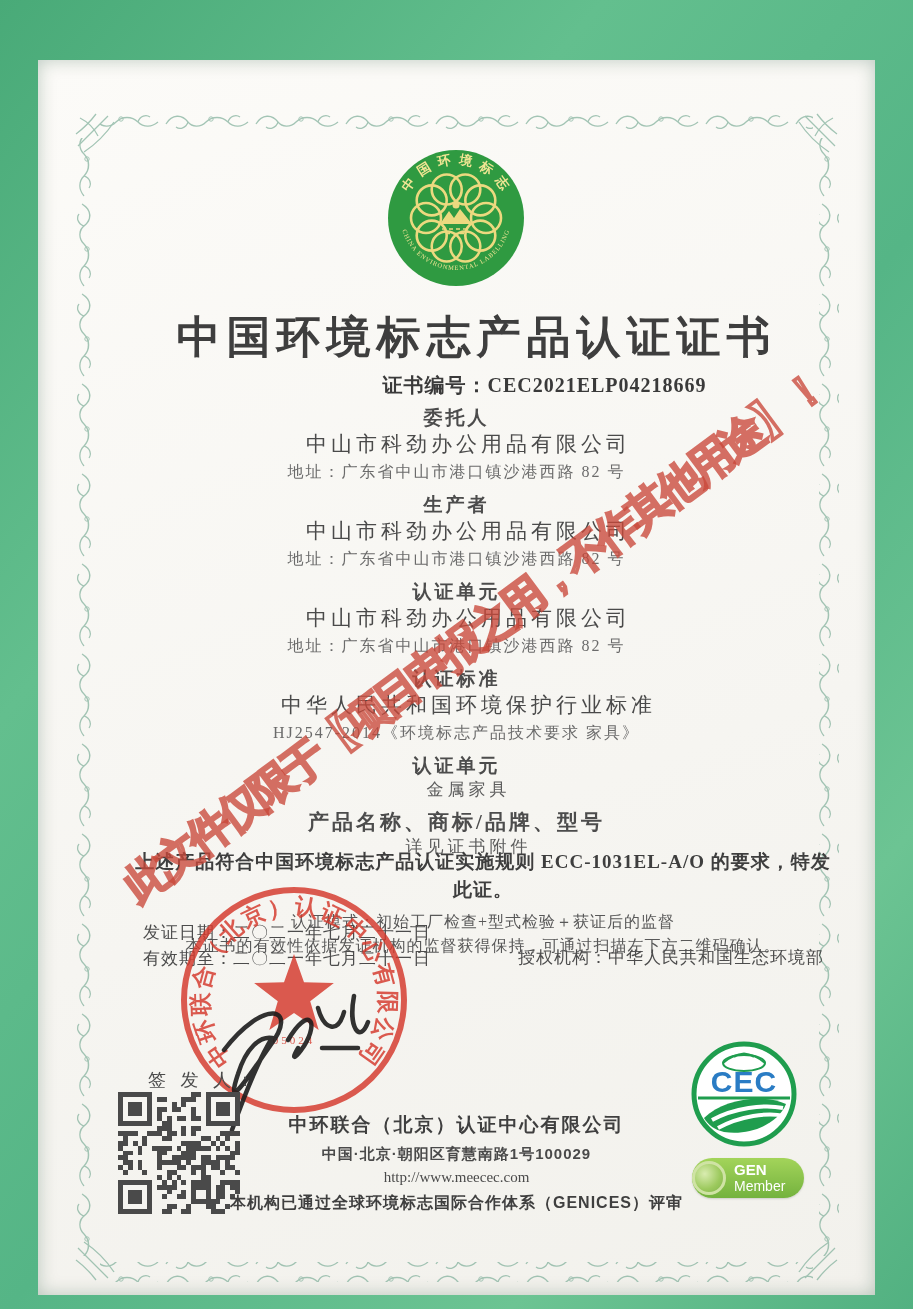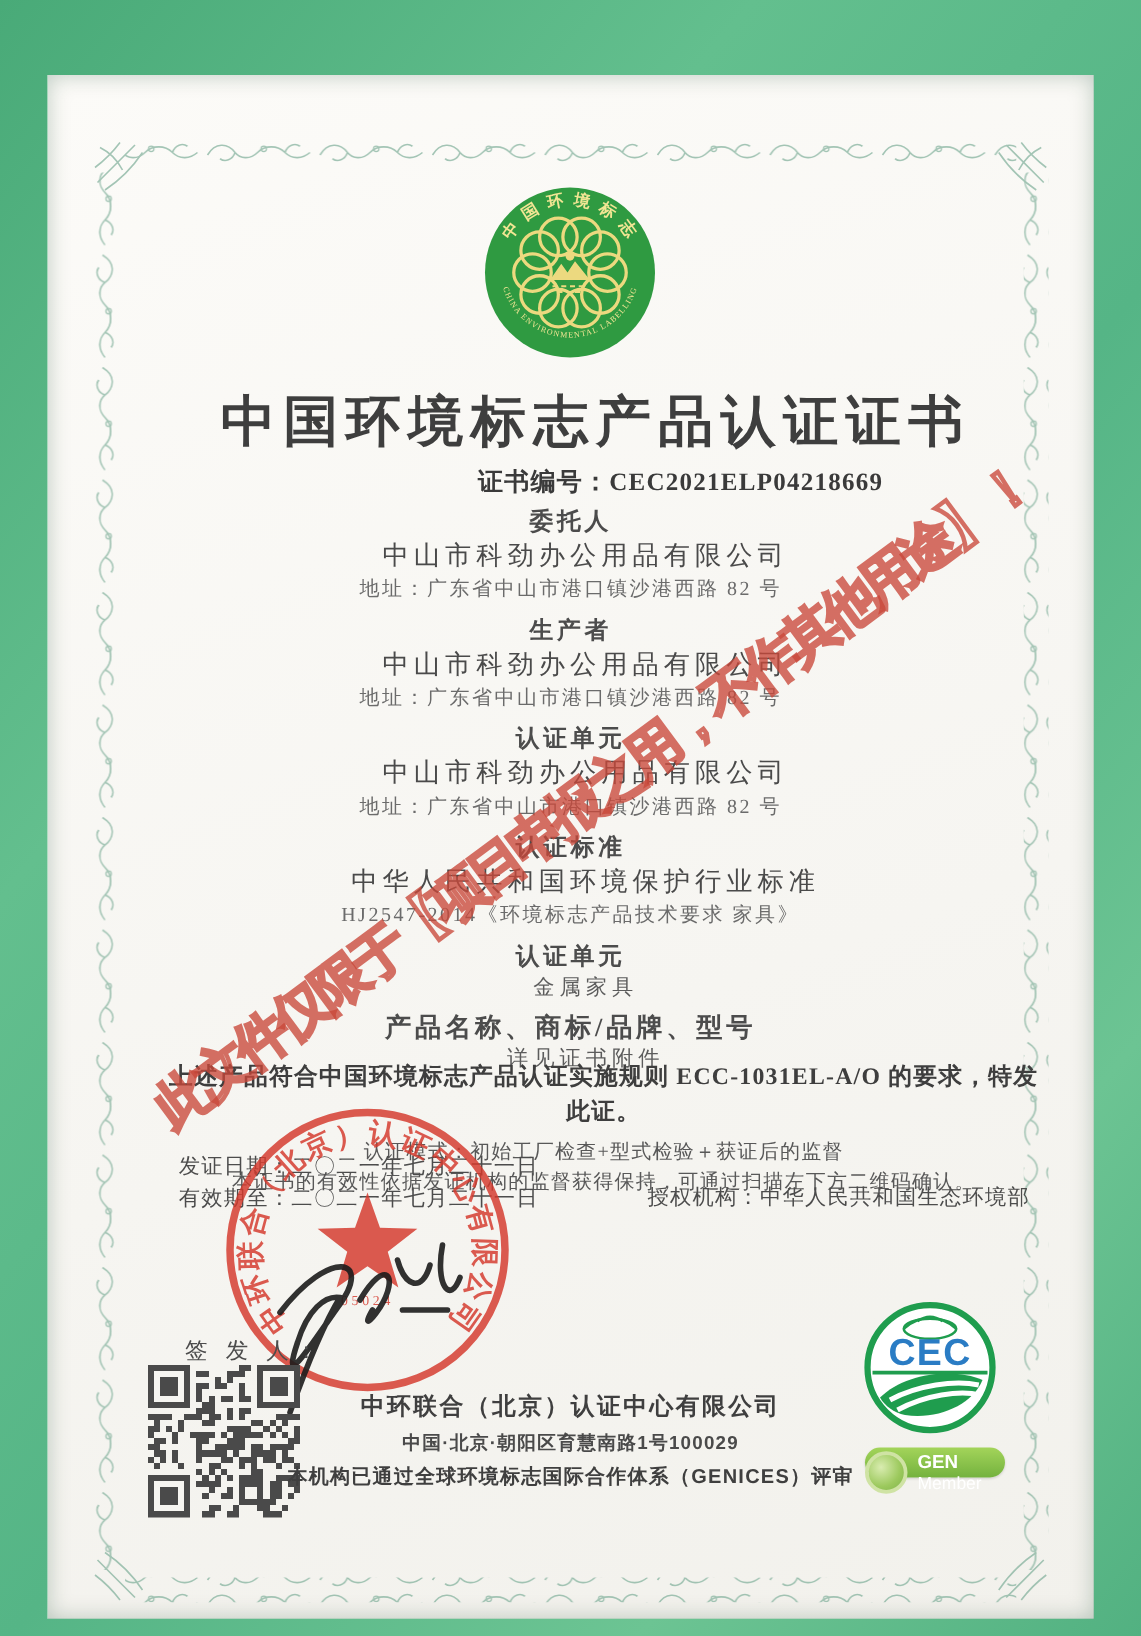--- a/index.html
+++ b/index.html
@@ -43,21 +43,21 @@
   .qrbox{left:80px;top:1032px;width:122px;height:122px;}
 
   
   .footer{left:0;top:1052px;width:100%;text-align:center;font-family:"Liberation Sans","DejaVu Sans",sans-serif;}
   .f-co{font-size:19px;font-weight:bold;color:#3f3f3f;letter-spacing:2px;}
   .f-ad{font-size:15px;font-weight:bold;color:#4a4a4a;margin-top:7px;letter-spacing:1px;}
   .f-url{font-size:15px;color:#4a4a4a;margin-top:5px;font-family:"Liberation Serif",serif;}
   .f-note{font-size:16px;font-weight:bold;color:#3f3f3f;margin-top:7px;letter-spacing:1px;}
 
   .cecbox{left:650px;top:978px;width:112px;height:112px;}
-  .genpill{left:654px;top:1098px;width:112px;height:24px;border-radius:20px;
+  .genpill{left:654px;top:1098px;width:112px;height:40px;border-radius:20px;
            background:linear-gradient(180deg,#a3d45a,#74b23e);box-shadow:0 1px 2px rgba(0,0,0,.15);}
   .genglobe{position:absolute;left:0px;top:3px;width:34px;height:34px;border-radius:50%;
             background:radial-gradient(circle at 35% 35%,#d9ecb0,#9cc95d 60%,#7fb34a);
             border:3px solid #cfe3a4;box-sizing:border-box;}
   .gentext{position:absolute;left:42px;top:3px;color:#fff;
            font-family:"Liberation Sans",sans-serif;line-height:17px;}
   .gen1{font-size:15px;font-weight:bold;}
   .gen2{font-size:14px;}
 
   
@@ -411,20 +411,21 @@
           <rect x="20" y="2" width="3" height="3" fill="#4a4a4a"></rect>
           <rect x="0" y="18" width="7" height="7" fill="#4a4a4a"></rect>
           <rect x="1" y="19" width="5" height="5" fill="#f6f5f1"></rect>
           <rect x="2" y="20" width="3" height="3" fill="#4a4a4a"></rect>
         </svg>
     </div>
 
     <div class="abs footer">
       <div class="f-co">中环联合（北京）认证中心有限公司</div>
       <div class="f-ad">中国·北京·朝阳区育慧南路1号100029</div>
+      <div class="f-url">http://www.meecec.com</div>
       <div class="f-note">本机构已通过全球环境标志国际合作体系（GENICES）评审</div>
     </div>
 
     <svg class="abs cecbox" viewBox="0 0 112 112">
       <circle cx="56" cy="56" r="50" fill="#ffffff" stroke="#1f9d4e" stroke-width="5"></circle>
       <g fill="none" stroke="#1f9d4e" stroke-width="2">
         <ellipse cx="56" cy="25" rx="21" ry="8"></ellipse>
         <path d="M35,25 Q56,7 77,25 M46,19 Q56,12 66,19"></path>
       </g>
       <text x="56" y="54" text-anchor="middle" font-size="30" font-weight="bold" font-family="Liberation Sans, sans-serif" fill="#2a7cc4" letter-spacing="1">CEC</text>

